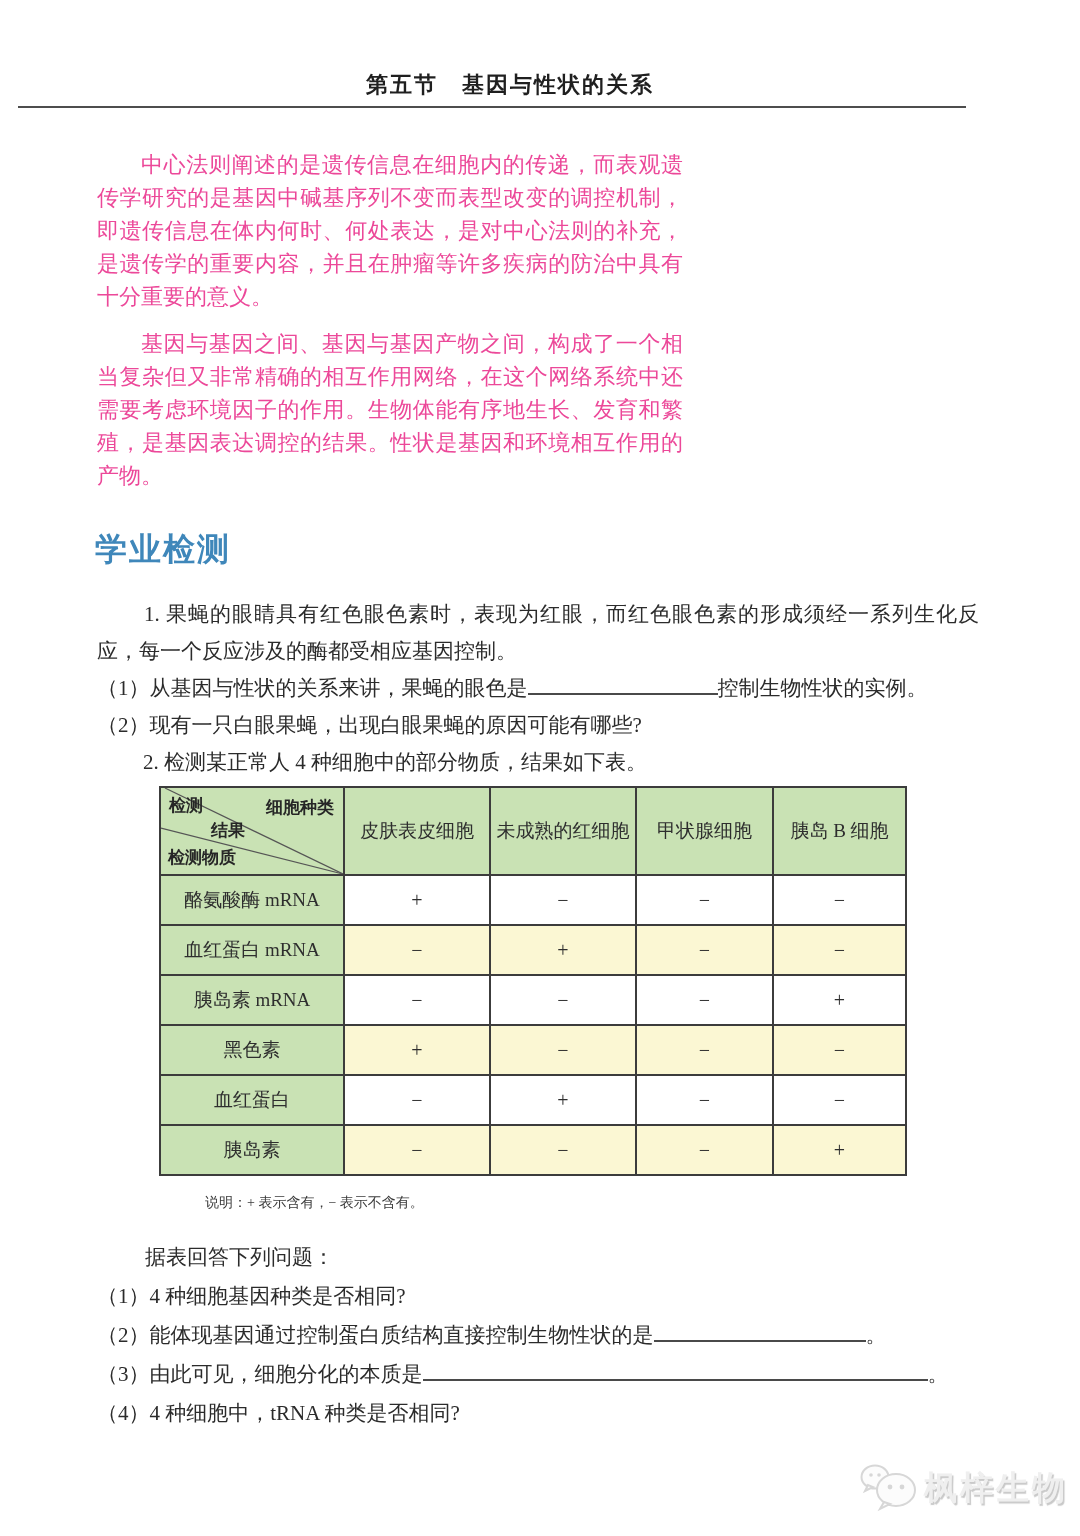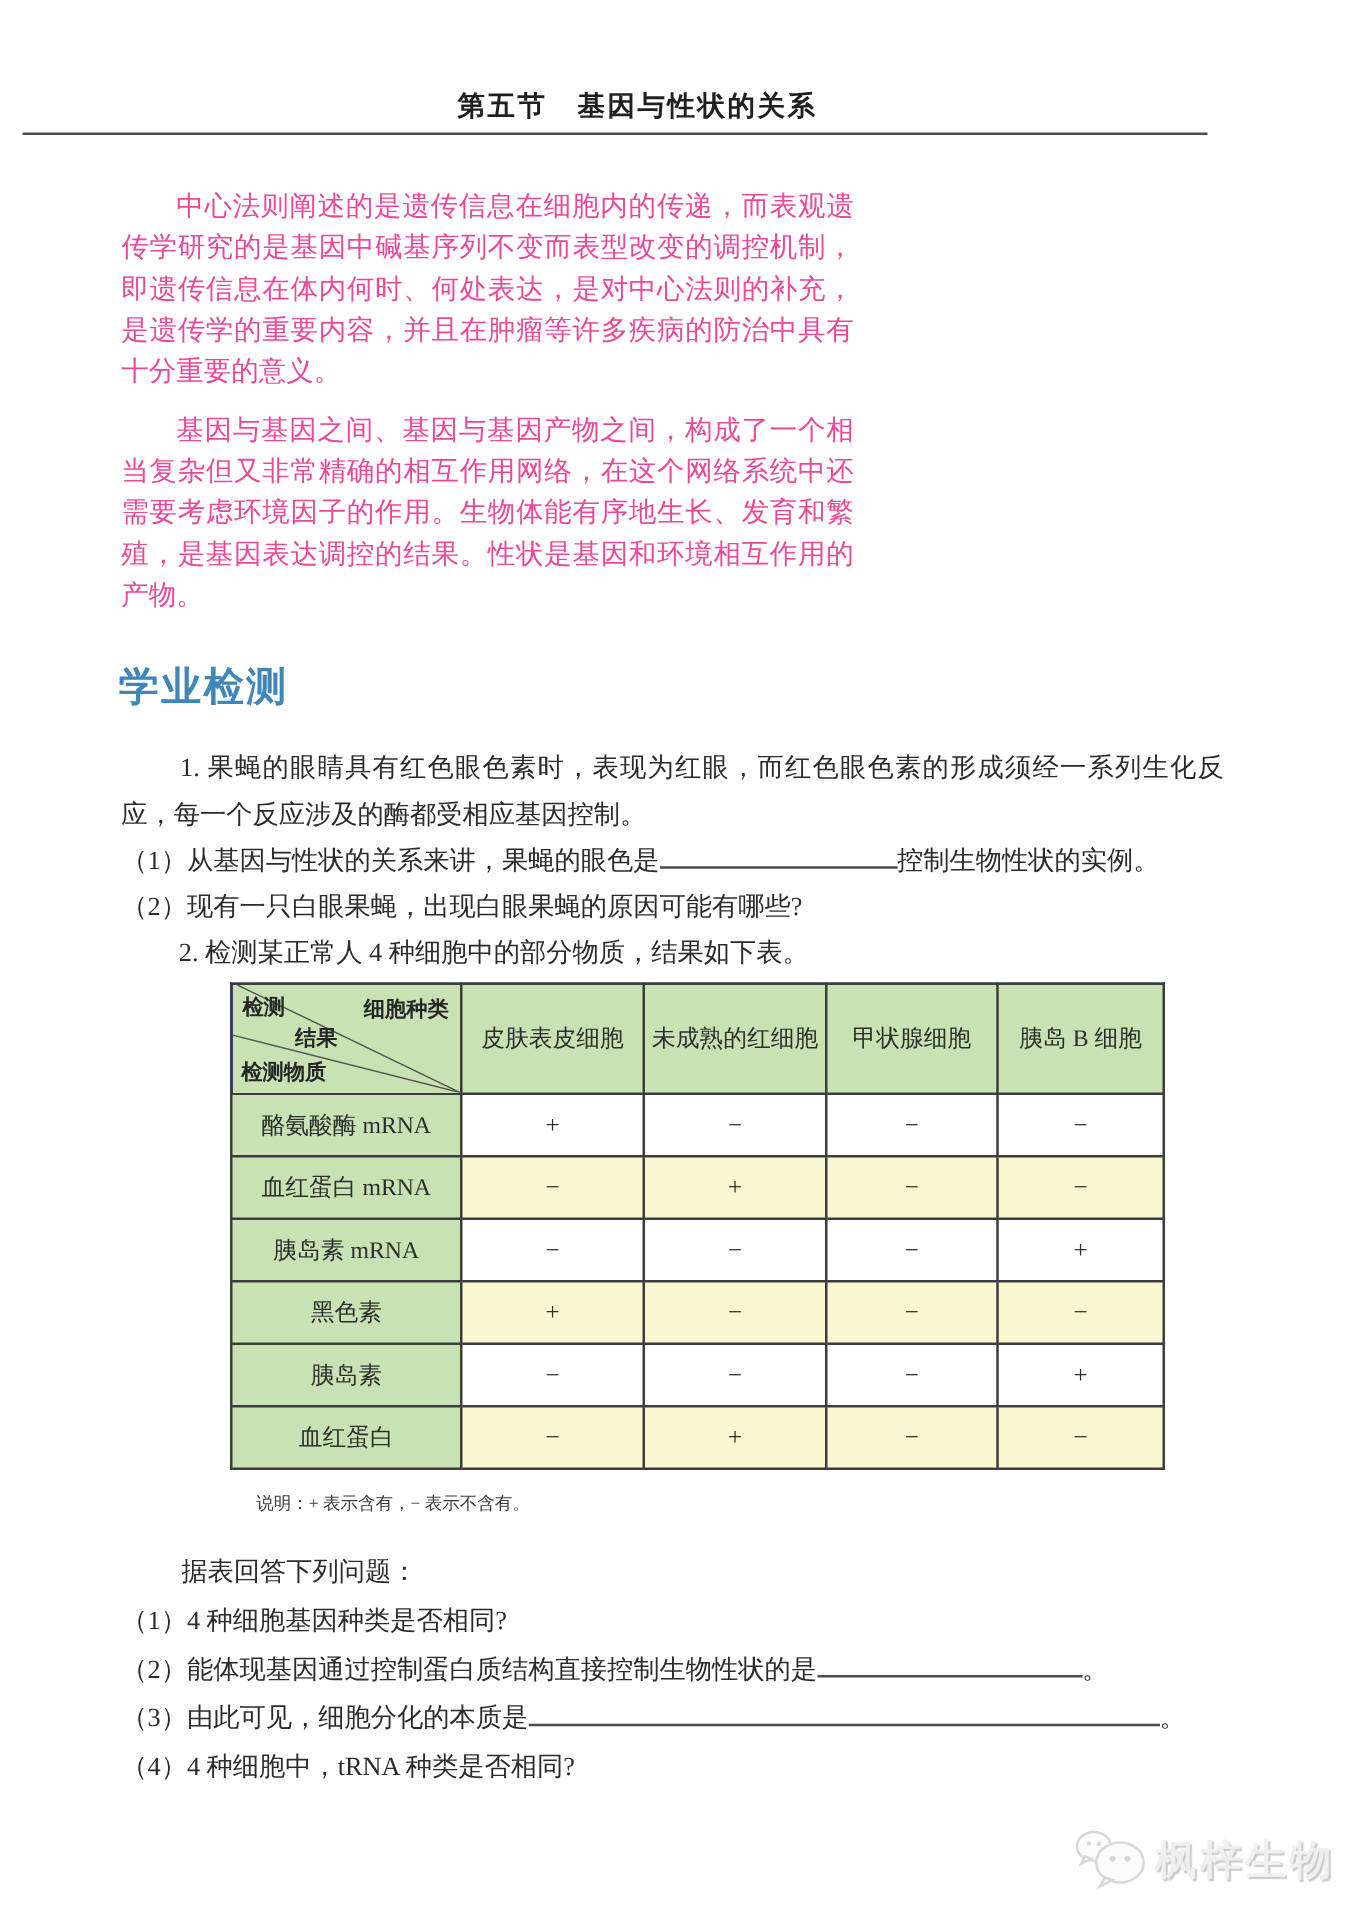--- a/index.html
+++ b/index.html
@@ -71,25 +71,26 @@
     display: inline-block;
     border-bottom: 2px solid #4a4a4a;
   }
   .blank-a { width: 190px; }
   .blank-b { width: 212px; }
   .blank-c { width: 505px; }
 
   
   .result-table {
     position: absolute;
-    left: 184px; top: 786px;
+    left: 159px; top: 786px;
     border-collapse: collapse;
     table-layout: fixed;
     width: 746px;
     background: #1d4ed8;
+    border-radius: 13px;
   }
   .result-table td {
     border: 2px solid var(--table_border, #3c3c3c);
     text-align: center;
     vertical-align: middle;
     padding: 0;
   }
   .result-table thead tr { height: 88px; }
   .result-table tbody tr { height: 50px; }
   .col-h, .row-label {
@@ -241,32 +242,32 @@
         <td class="val">+</td>
       </tr>
       <tr>
         <td class="row-label">黑色素</td>
         <td class="val">+</td>
         <td class="val">−</td>
         <td class="val">−</td>
         <td class="val">−</td>
       </tr>
       <tr>
+        <td class="row-label">血红蛋白</td>
+        <td class="val">−</td>
+        <td class="val">+</td>
+        <td class="val">−</td>
+        <td class="val">−</td>
+      </tr>
+      <tr>
         <td class="row-label">胰岛素</td>
         <td class="val">−</td>
         <td class="val">−</td>
         <td class="val">−</td>
         <td class="val">+</td>
-      </tr>
-      <tr>
-        <td class="row-label">血红蛋白</td>
-        <td class="val">−</td>
-        <td class="val">+</td>
-        <td class="val">−</td>
-        <td class="val">−</td>
       </tr>
     </tbody>
   </table>
 
   <div class="table-note">说明：+ 表示含有，− 表示不含有。</div>
 
   <div class="followup">
     <p class="f-indent">据表回答下列问题：</p>
     <p>（1）4 种细胞基因种类是否相同?</p>
     <p><span>（2）能体现基因通过控制蛋白质结构直接控制生物性状的是</span><span class="blank blank-b"></span><span>。</span></p>

